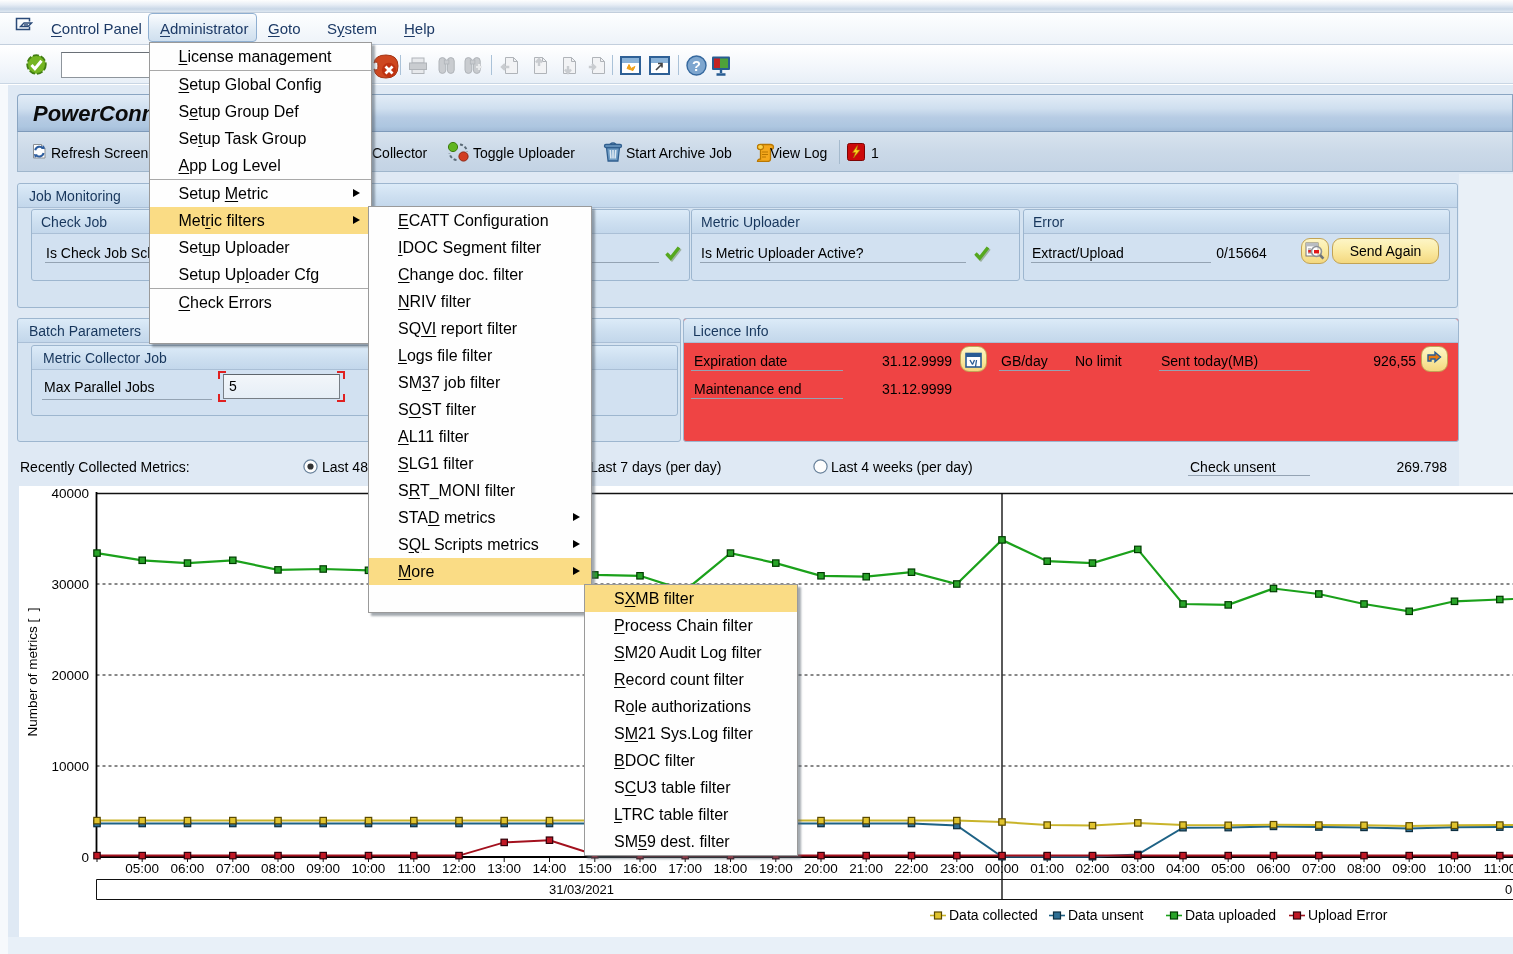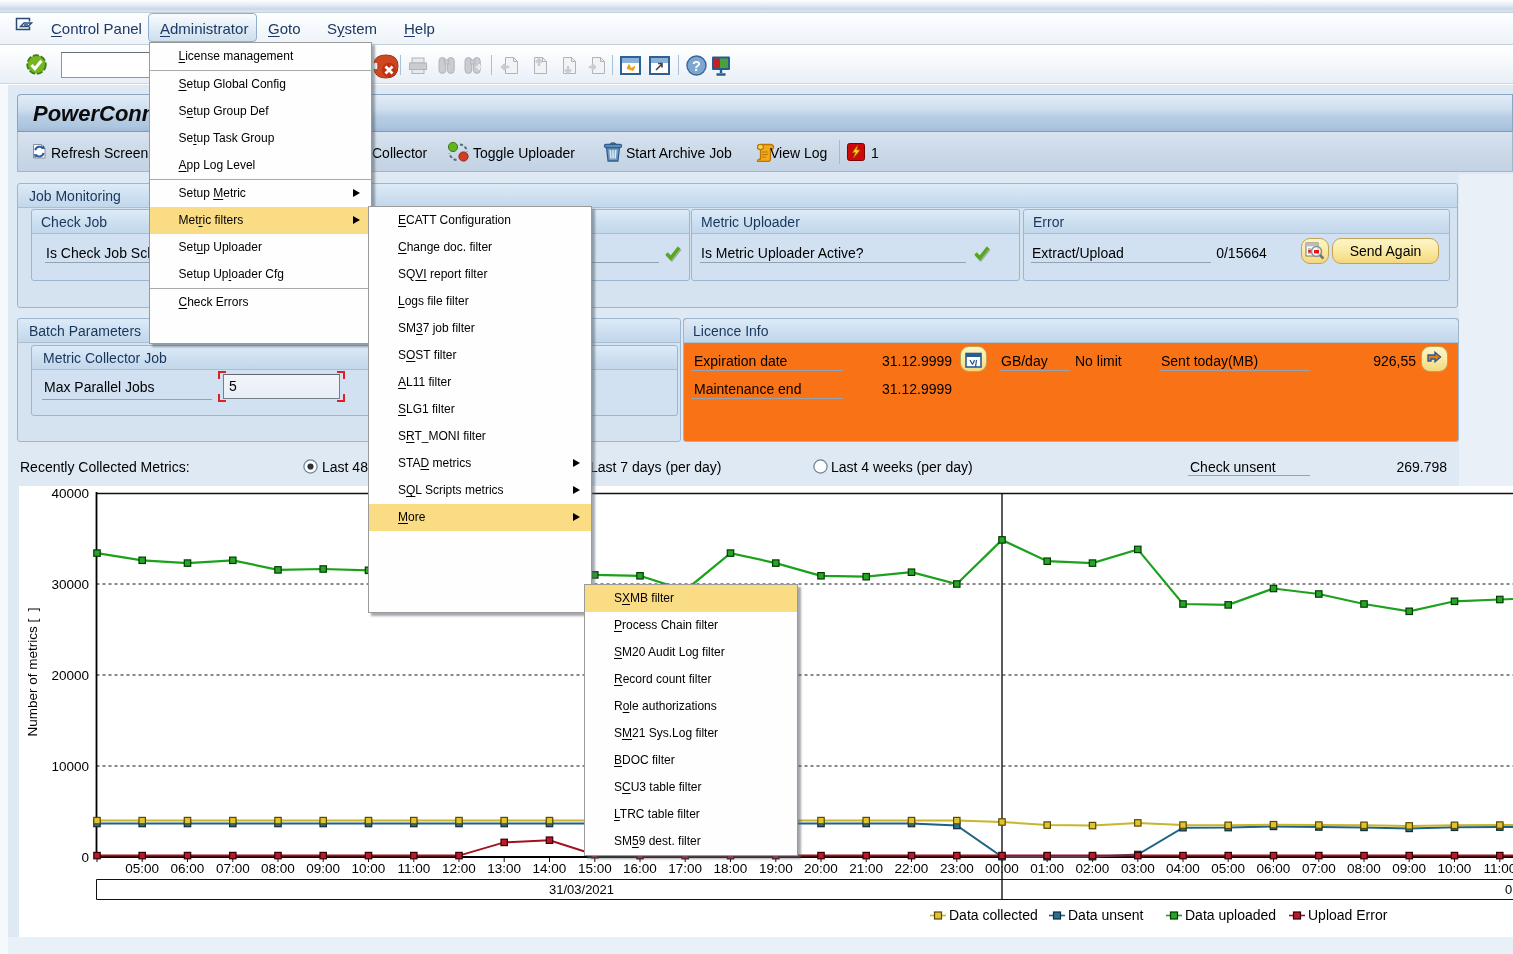--- a/index.html
+++ b/index.html
@@ -5,21 +5,21 @@
 font-family:"Liberation Sans",sans-serif;font-size:14px;color:#000;}
 .ab{position:absolute}
 u{text-decoration:underline;text-underline-offset:2px;}
 .mbar-item{color:#1d3a66;font-size:15px;}
 .panel{border:1px solid #9db6cf;border-radius:3px;background:#d5e3f1;}
 .phead{position:absolute;left:0;top:0;right:0;height:24px;border-bottom:1px solid #aabfd6;
 background:linear-gradient(#dcebf8,#cddff0 55%,#c3d7eb);border-radius:3px 3px 0 0;
 line-height:24px;padding-left:11px;color:#17365c;}
 .ul{position:absolute;border-bottom:1px solid #94a3b3;height:1px}
 .menu{position:absolute;background:#fefefe;border:1px solid #9a9a9a;z-index:30;
-box-shadow:3px 3px 2px rgba(90,100,112,.55);font-size:12px;}
+box-shadow:3px 3px 2px rgba(90,100,112,.55);font-size:16px;}
 .mi{height:27px;line-height:27px;padding-left:29px;white-space:nowrap;position:relative;}
 .mi.hl{background:#fadc85;}
 .msep{height:1px;background:#a9a9a9;}
 .arr{position:absolute;right:11px;top:9px;width:0;height:0;
 border-left:7px solid #000;border-top:4.5px solid transparent;border-bottom:4.5px solid transparent;}
 .ybtn{position:absolute;border:1px solid #c2a355;border-radius:9px;
 background:linear-gradient(#fdf5c6,#fbedaa 40%,#f7e191 75%,#f3d87f);text-align:center;}
 </style></head>
 <body>
 
@@ -200,21 +200,21 @@
 <div class="ab panel" style="left:31px;top:345px;width:647px;height:71px;background:#d2e1f1">
   <div class="phead" style="padding-left:11px">Metric Collector Job</div>
   <div class="ab" style="left:12px;top:33px">Max Parallel Jobs</div>
   <div class="ul" style="left:10px;top:53px;width:170px"></div>
   <div class="ab" style="left:191px;top:28px;width:117px;height:25px;border:1px solid #777e85;border-top-color:#5e656c;background:linear-gradient(#f2f6fa,#e6eef6);line-height:23px;padding-left:5px">5</div>
   <svg class="ab" style="left:186px;top:25px" width="127" height="31">
     <path d="M1 8 V1 h7 M119 1 h7 v7 M126 23 v7 h-7 M8 30 H1 v-7" stroke="#e02020" stroke-width="2" fill="none"></path>
   </svg>
 </div>
 
-<div class="ab panel" style="left:683px;top:318px;width:776px;height:124px;background:#f97316">
+<div class="ab panel" style="left:683px;top:318px;width:776px;height:124px;background:#ef4444">
   <div class="phead" style="padding-left:9px">Licence Info</div>
   <div class="ab" style="left:10px;top:34px">Expiration date</div>
   <div class="ul" style="left:7px;top:51px;width:152px"></div>
   <div class="ab" style="left:198px;top:34px">31.12.9999</div>
   <div class="ybtn" style="left:276px;top:27px;width:27px;height:26px"></div>
   <svg class="ab" style="left:281px;top:33px" width="18" height="17">
     <rect x="1" y="1.5" width="15" height="13.5" fill="#fff" stroke="#2a5c94" stroke-width="1.6"></rect>
     <rect x="1" y="1.5" width="15" height="3.5" fill="#2a5c94"></rect>
     <path d="M5 8 l2.5 4.5 M9.5 8 l-2 4.5 M11.5 8 l-1 7" stroke="#2a5c94" stroke-width="1.3" fill="none"></path>
   </svg>
@@ -459,21 +459,23 @@
     <div class="msep"></div>
     <div class="mi">Setup <u>M</u>etric<span class="arr"></span></div>
     <div class="mi hl">Met<u>r</u>ic filters<span class="arr"></span></div>
     <div class="mi">Set<u>u</u>p Uploader</div>
     <div class="mi">Setup Up<u>l</u>oader Cfg</div>
     <div class="msep"></div>
     <div class="mi"><u>C</u>heck Errors</div>
   </div>
 <div class="menu" style="left:368px;top:206px;width:224px;height:407px">
     <div class="mi"><u>E</u>CATT Configuration</div>
+    <div class="mi"><u>I</u>DOC Segment filter</div>
     <div class="mi"><u>C</u>hange doc. filter</div>
+    <div class="mi"><u>N</u>RIV filter</div>
     <div class="mi">SQ<u>VI</u> report filter</div>
     <div class="mi"><u>L</u>ogs file filter</div>
     <div class="mi">SM<u>3</u>7 job filter</div>
     <div class="mi">S<u>O</u>ST filter</div>
     <div class="mi"><u>A</u>L11 filter</div>
     <div class="mi"><u>S</u>LG1 filter</div>
     <div class="mi">S<u>R</u>T_MONI filter</div>
     <div class="mi">STA<u>D</u> metrics<span class="arr"></span></div>
     <div class="mi">S<u>Q</u>L Scripts metrics<span class="arr"></span></div>
     <div class="mi hl"><u>M</u>ore<span class="arr"></span></div>

